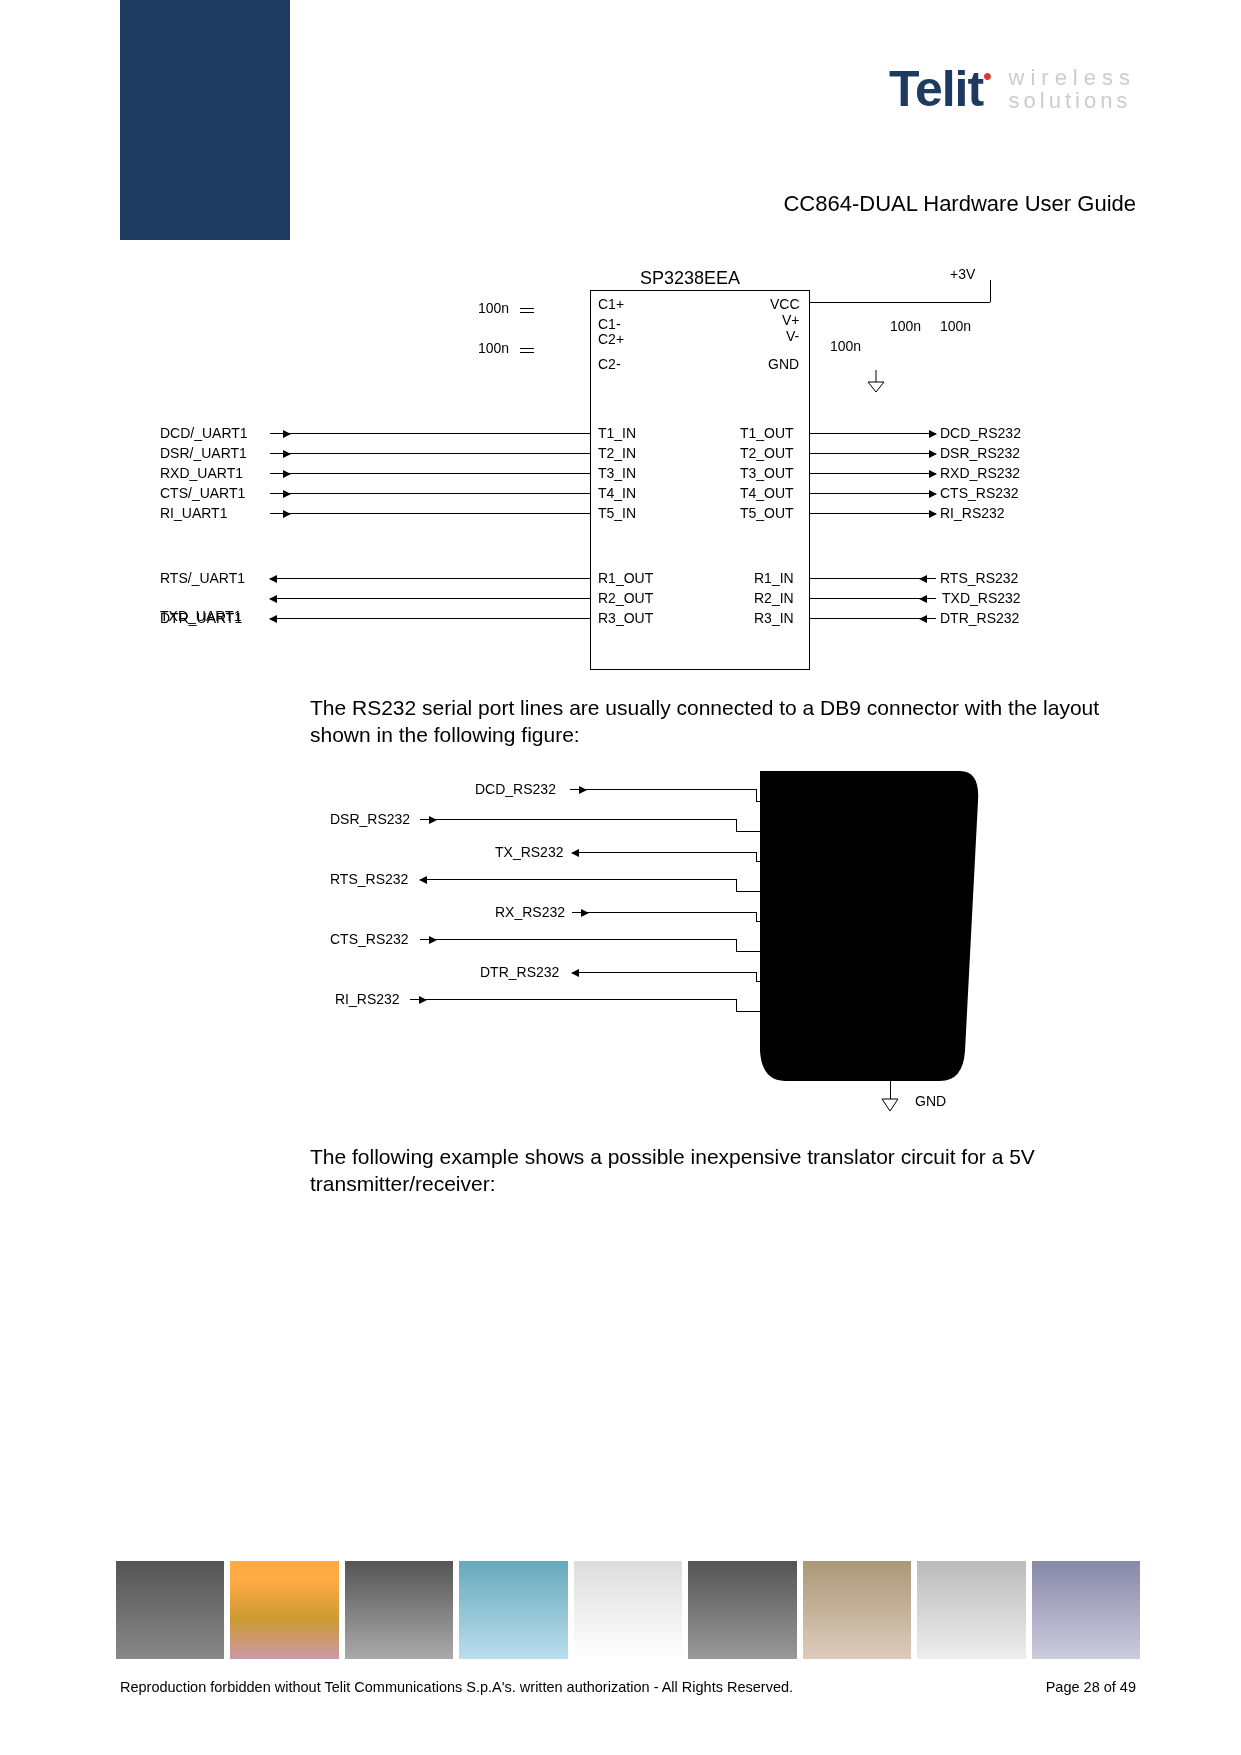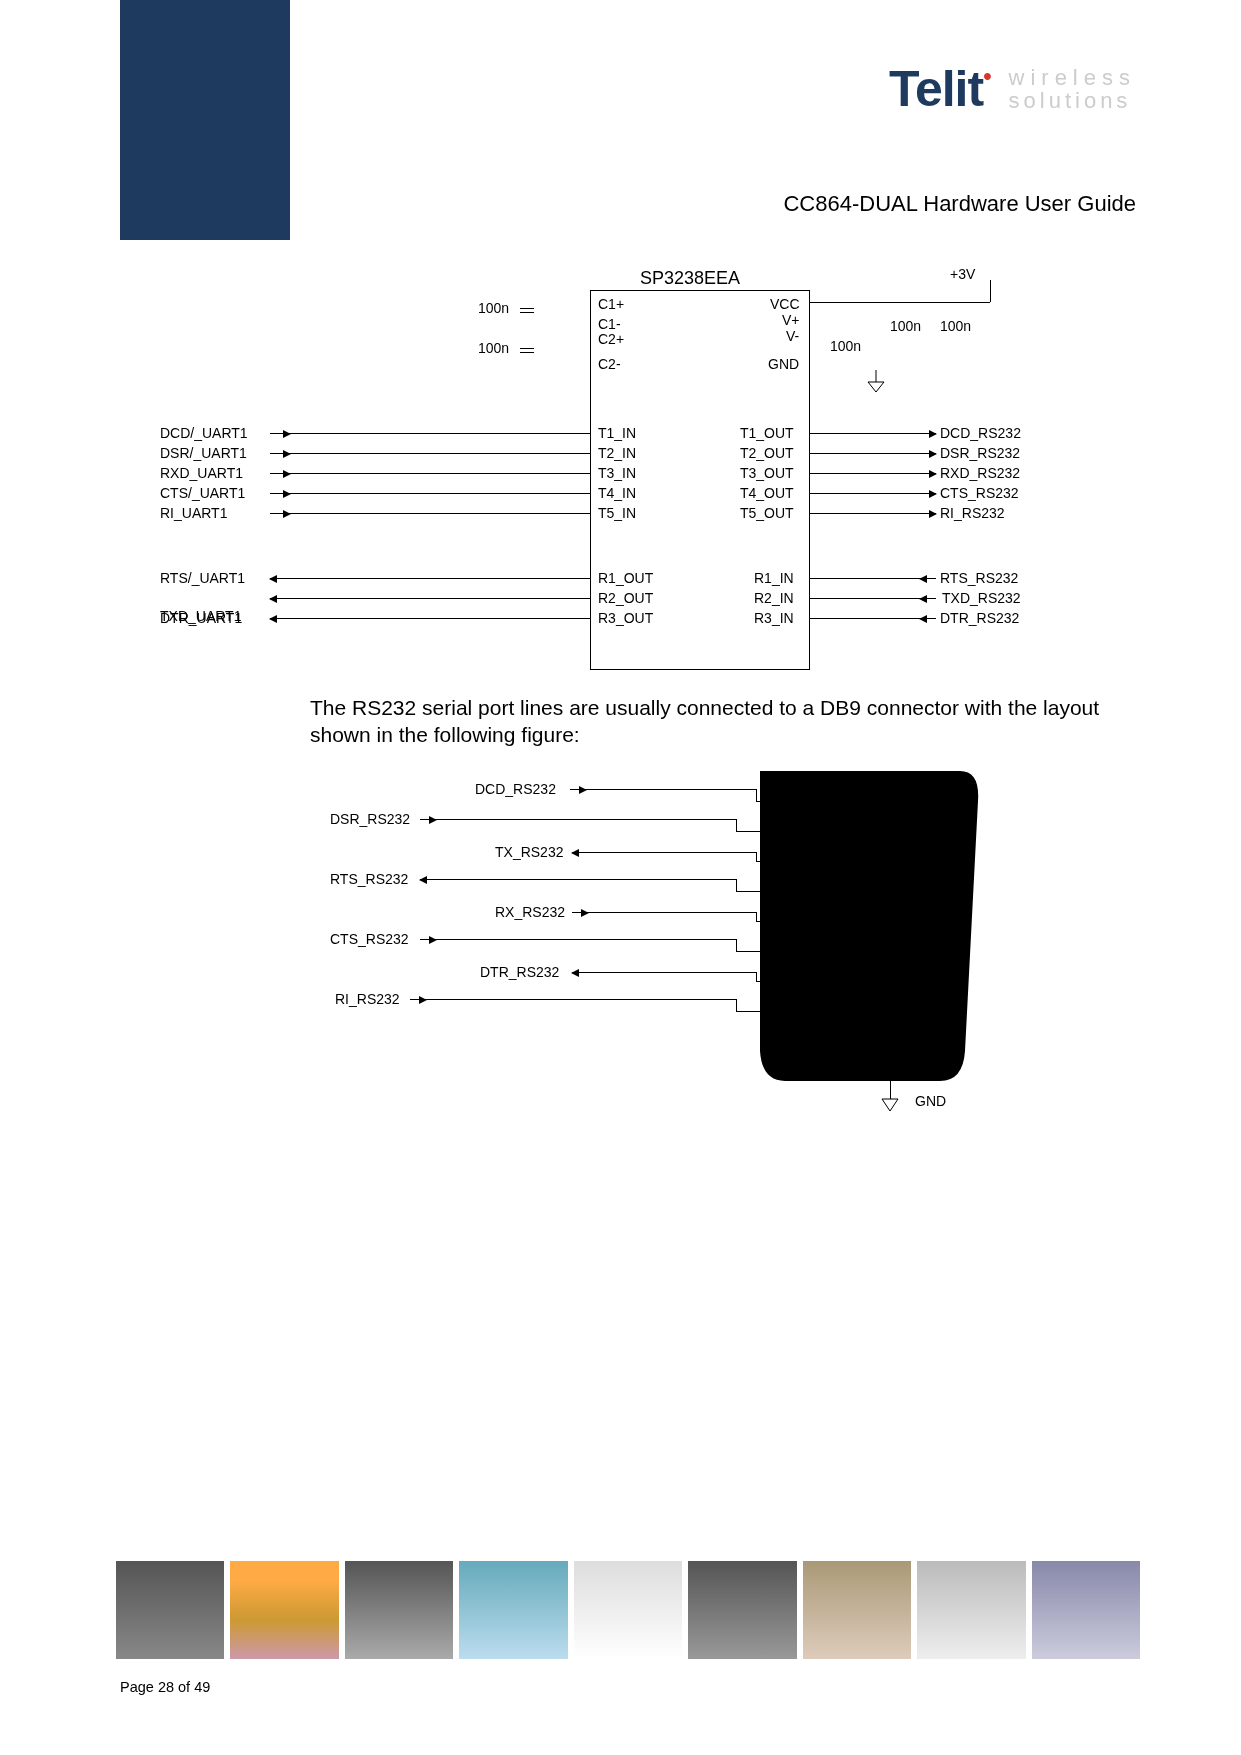--- a/index.html
+++ b/index.html
@@ -305,30 +305,32 @@
 
     <div class="hline" style="left:574px;top:280px;width:10px"></div>
     <div class="vline" style="left:550px;top:320px;height:18px"></div>
     <span class="lbl" style="left:575px;top:332px">GND</span>
     <svg style="position:absolute;left:540px;top:336px" width="20" height="18">
         <polygon points="2,2 18,2 10,14" fill="none" stroke="#000"></polygon>
       </svg>
   </div>
 
 
+  <p class="para">The following example shows a possible inexpensive translator circuit for a 5V transmitter/receiver:</p>
 
 </div>
 
 <div class="footer-strip">
   <div class="tile"></div>
     <div class="tile"></div>
     <div class="tile"></div>
     <div class="tile"></div>
     <div class="tile"></div>
     <div class="tile"></div>
     <div class="tile"></div>
     <div class="tile"></div>
     <div class="tile"></div>
 </div>
 
 <div class="footer-text">
+  <span>Reproduction forbidden without Telit Communications S.p.A's. written authorization - All Rights Reserved.</span>
   <span>Page 28 of 49</span>
 </div>
 
 </body></html>

